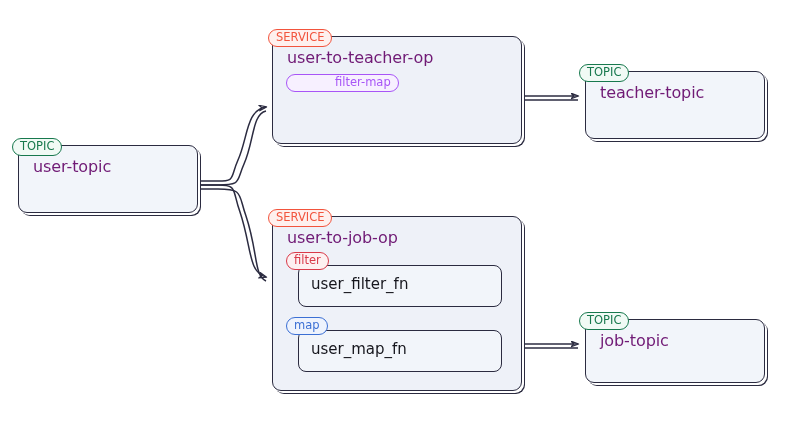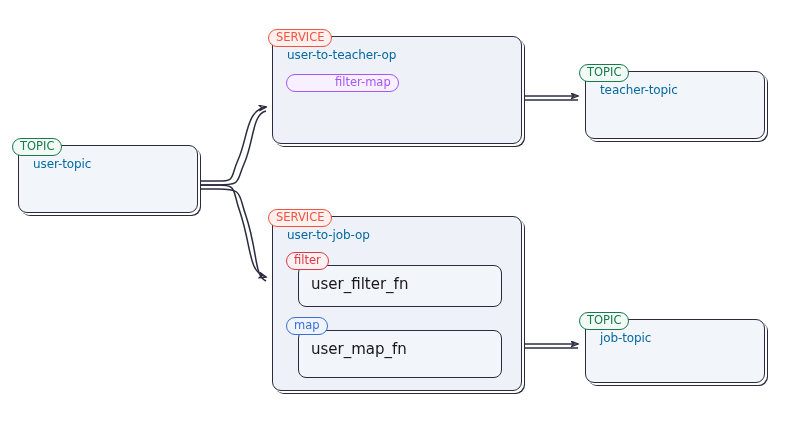--- a/index.html
+++ b/index.html
@@ -36,22 +36,22 @@
   .node.topic {
     background: #f2f5fa;
   }
   .node.service {
     background: #eef1f8;
   }
   .node-title {
     position: absolute;
     left: 14px;
     top: 11px;
-    font-size: 12px;
-    color: #0369a1;
+    font-size: 16px;
+    color: #701a75;
     letter-spacing: -0.1px;
     white-space: nowrap;
   }
 
   
   .fn-box {
     position: absolute;
     box-sizing: border-box;
     background: #f2f5fa;
     border: 1.6px solid #2b2b40;
@@ -142,21 +142,21 @@
   <div class="node service" style="left:272px; top:216px; width:250px; height:175px;">
     <div class="node-title">user-to-job-op</div>
   </div>
   <div class="badge badge-service" style="left:268px; top:209px;">SERVICE</div>
 
   <div class="fn-box" style="left:298px; top:265px; width:204px; height:42px;">
     <div class="fn-label">user_filter_fn</div>
   </div>
   <div class="badge badge-filter" style="left:286px; top:252px;">filter</div>
 
-  <div class="fn-box" style="left:298px; top:330px; width:204px; height:48px;">
+  <div class="fn-box" style="left:298px; top:330px; width:204px; height:42px;">
     <div class="fn-label">user_map_fn</div>
   </div>
   <div class="badge badge-map" style="left:286px; top:317px;">map</div>
 
   <div class="node topic" style="left:585px; top:319px; width:180px; height:64px;">
     <div class="node-title">job-topic</div>
   </div>
   <div class="badge badge-topic" style="left:579px; top:312px;">TOPIC</div>
 
 </div>

